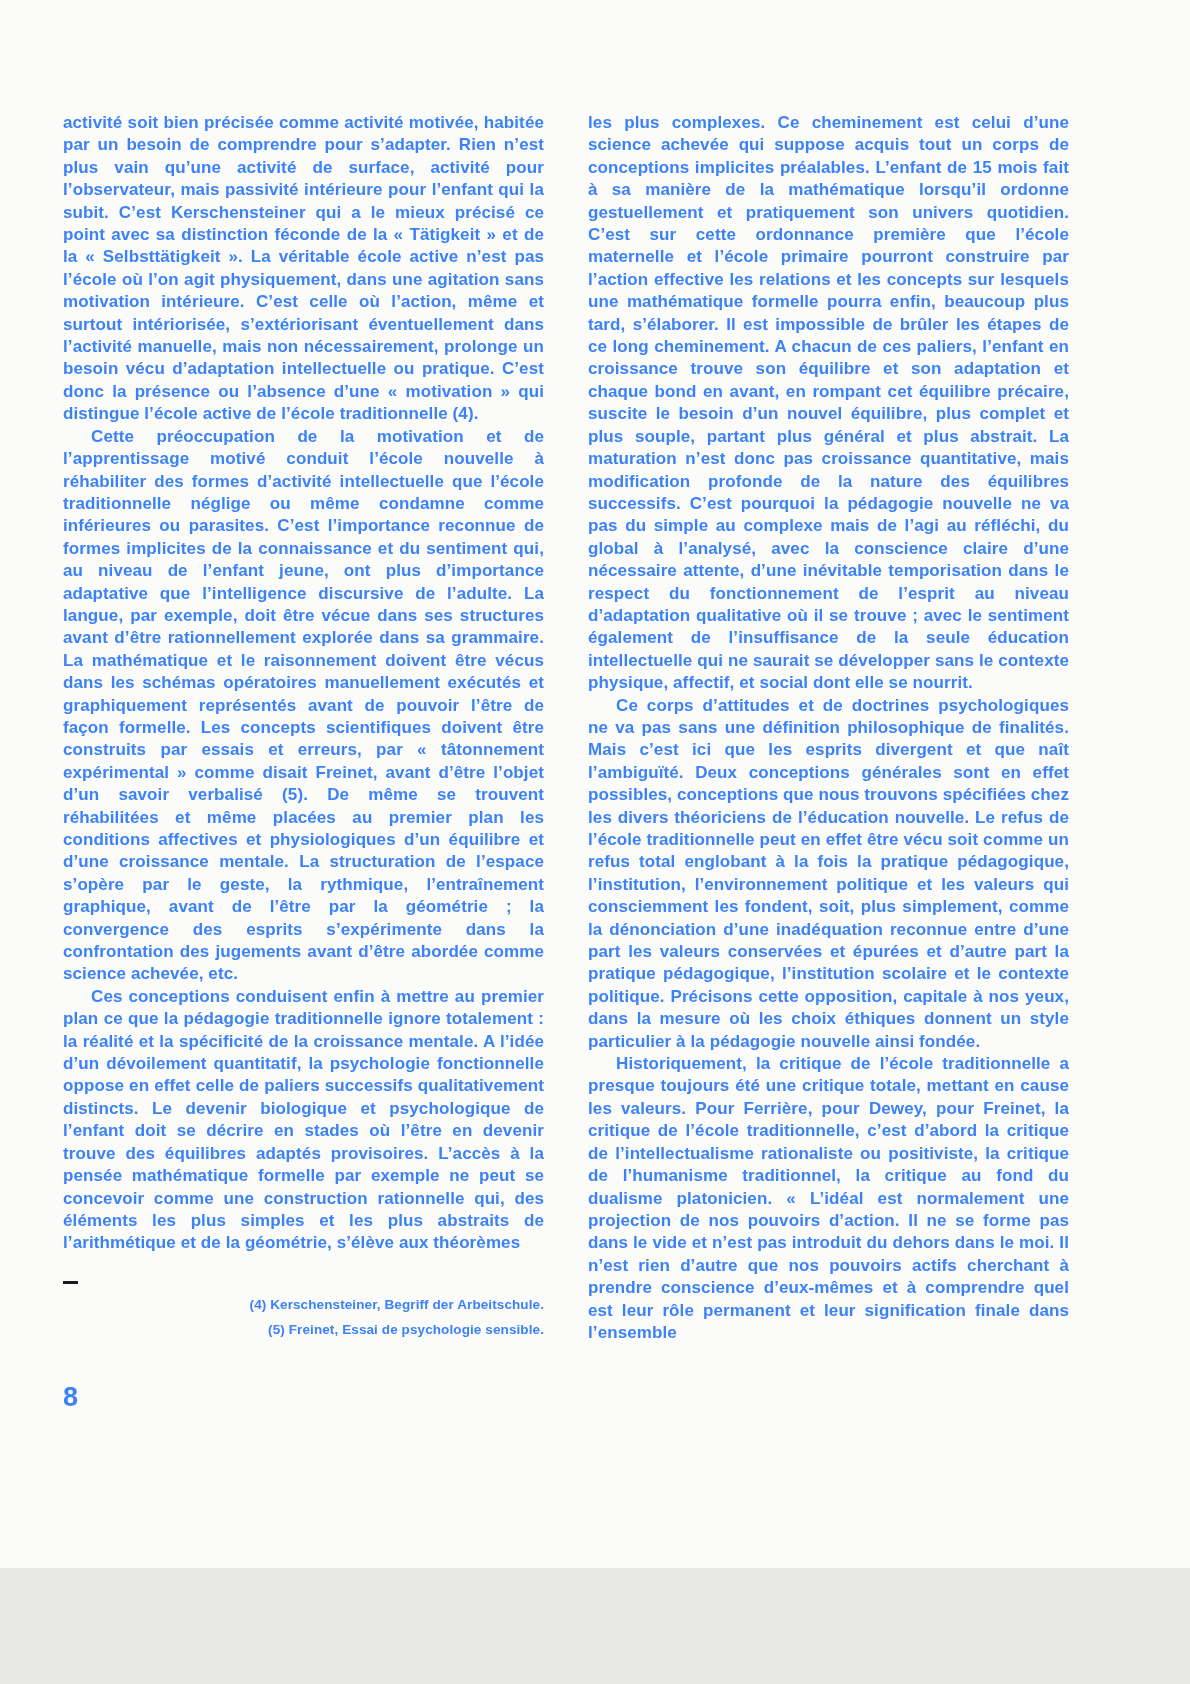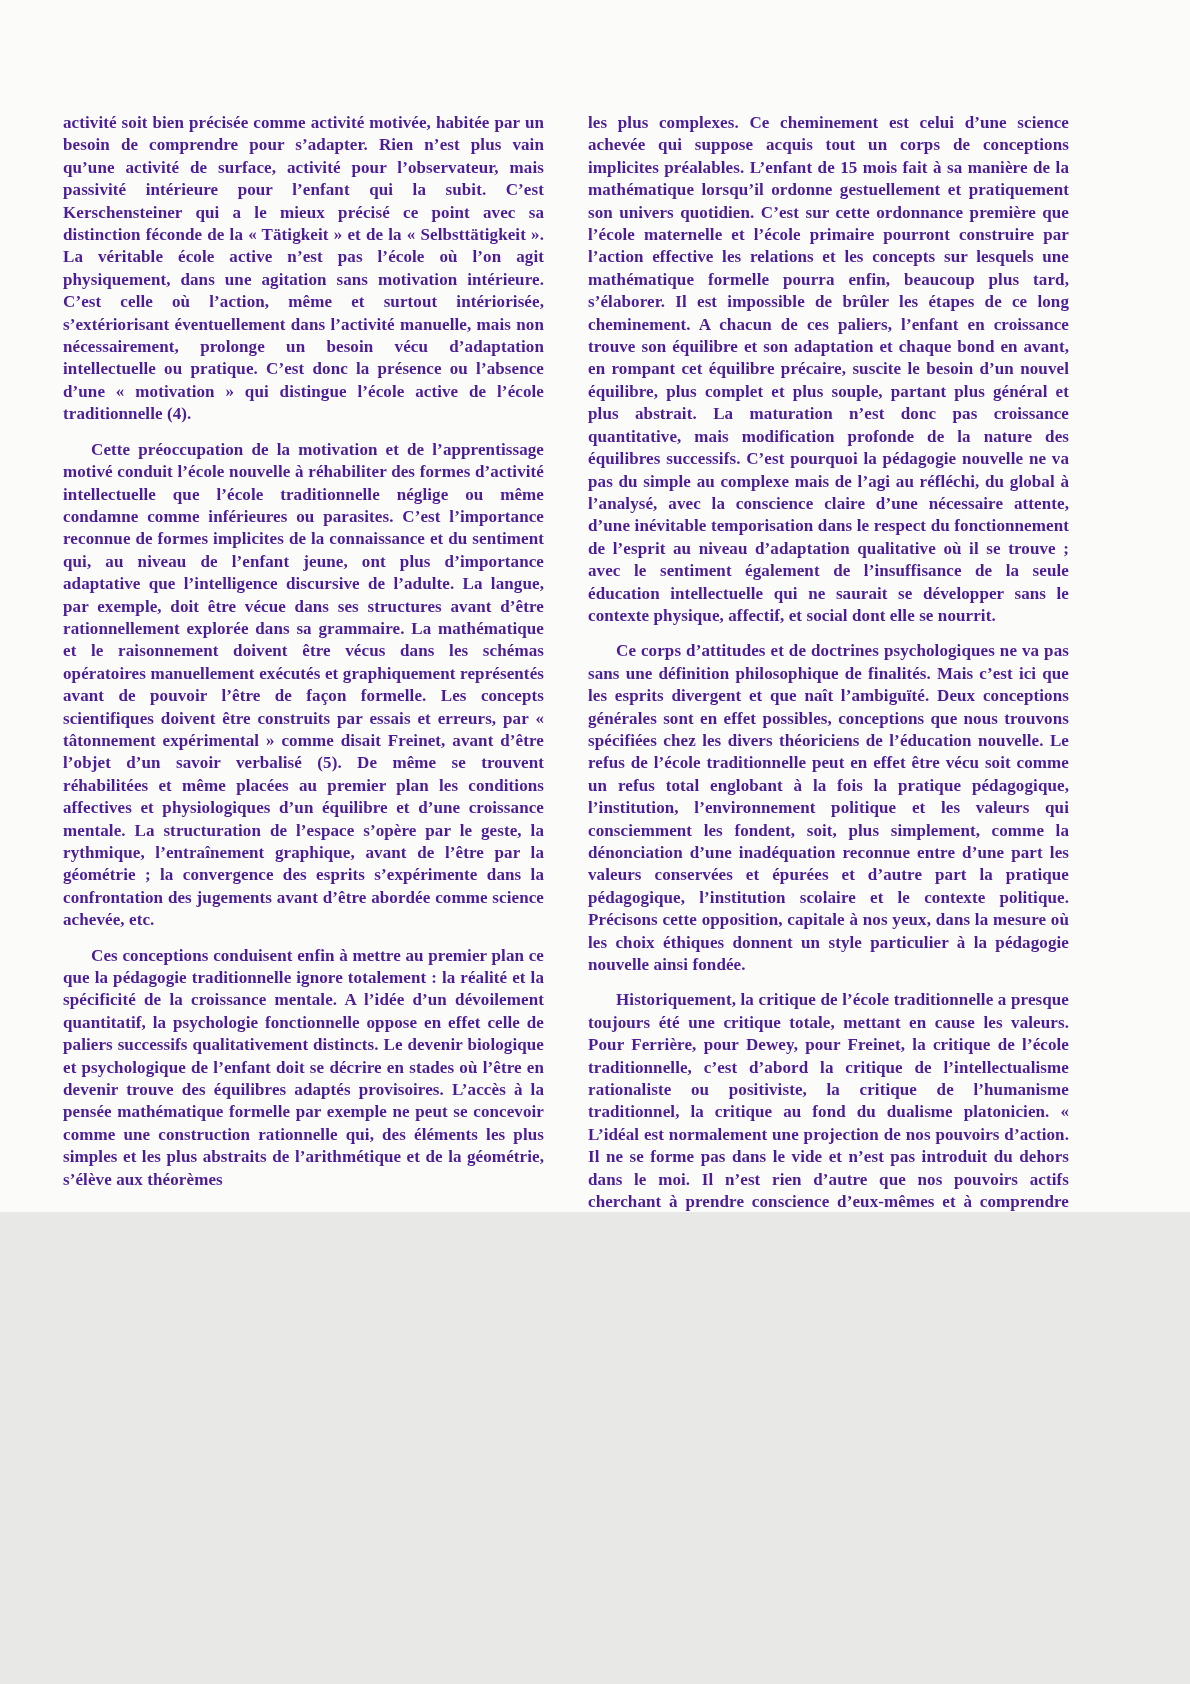--- a/index.html
+++ b/index.html
@@ -3,25 +3,25 @@
 <meta charset="utf-8">
 <style>
   html, body {
     margin: 0;
     padding: 0;
     background: #e8e8e6;
   }
   .page {
     position: relative;
     width: 1190px;
-    height: 1212px;
+    height: 1568px;
     margin: 0 auto;
     background: #fbfbf9;
-    color: #4c1d95;
-    font-family: Liberation Serif, serif;
+    color: #3b82f6;
+    font-family: Liberation Sans, sans-serif;
     font-weight: 700;
     overflow: hidden;
   }
   .columns {
     position: absolute;
     top: 112px;
     left: 63px;
     display: flex;
     gap: 44px;
   }
@@ -29,21 +29,20 @@
     width: 481px;
     font-size: 17px;
     line-height: 22.4px;
     text-align: justify;
     letter-spacing: 0.1px;
   }
   .para {
     margin: 0;
   }
   .para + .para {
-    margin-top: 13px;
   }
   .para.indent {
     text-indent: 28px;
   }
   .footnotes {
     margin-top: 26px;
     padding-left: 30px;
     font-size: 13.5px;
     line-height: 25px;
     text-align: right;
@@ -76,20 +75,21 @@
   <div class="columns">
 
     <div class="column">
       <p class="para">activité soit bien précisée comme activité motivée, habitée par un besoin de comprendre pour s’adapter. Rien n’est plus vain qu’une activité de surface, activité pour l’observateur, mais passivité intérieure pour l’enfant qui la subit. C’est Kerschensteiner qui a le mieux précisé ce point avec sa distinction féconde de la « Tätigkeit » et de la « Selbsttätigkeit ». La véritable école active n’est pas l’école où l’on agit physiquement, dans une agitation sans motivation intérieure. C’est celle où l’action, même et surtout intériorisée, s’extériorisant éventuellement dans l’activité manuelle, mais non nécessairement, prolonge un besoin vécu d’adaptation intellectuelle ou pratique. C’est donc la présence ou l’absence d’une « motivation » qui distingue l’école active de l’école traditionnelle (4).</p>
       <p class="para indent">Cette préoccupation de la motivation et de l’apprentissage motivé conduit l’école nouvelle à réhabiliter des formes d’activité intellectuelle que l’école traditionnelle néglige ou même condamne comme inférieures ou parasites. C’est l’importance reconnue de formes implicites de la connaissance et du sentiment qui, au niveau de l’enfant jeune, ont plus d’importance adaptative que l’intelligence discursive de l’adulte. La langue, par exemple, doit être vécue dans ses structures avant d’être rationnellement explorée dans sa grammaire. La mathématique et le raisonnement doivent être vécus dans les schémas opératoires manuellement exécutés et graphiquement représentés avant de pouvoir l’être de façon formelle. Les concepts scientifiques doivent être construits par essais et erreurs, par « tâtonnement expérimental » comme disait Freinet, avant d’être l’objet d’un savoir verbalisé (5). De même se trouvent réhabilitées et même placées au premier plan les conditions affectives et physiologiques d’un équilibre et d’une croissance mentale. La structuration de l’espace s’opère par le geste, la rythmique, l’entraînement graphique, avant de l’être par la géométrie ; la convergence des esprits s’expérimente dans la confrontation des jugements avant d’être abordée comme science achevée, etc.</p>
       <p class="para indent">Ces conceptions conduisent enfin à mettre au premier plan ce que la pédagogie traditionnelle ignore totalement : la réalité et la spécificité de la croissance mentale. A l’idée d’un dévoilement quantitatif, la psychologie fonctionnelle oppose en effet celle de paliers successifs qualitativement distincts. Le devenir biologique et psychologique de l’enfant doit se décrire en stades où l’être en devenir trouve des équilibres adaptés provisoires. L’accès à la pensée mathématique formelle par exemple ne peut se concevoir comme une construction rationnelle qui, des éléments les plus simples et les plus abstraits de l’arithmétique et de la géométrie, s’élève aux théorèmes</p>
 
       <div class="footnotes">
         <div class="fn-sep"></div>
         <p class="footnote"><span>(4)</span> <span>Kerschensteiner,</span> <span class="fn-title">Begriff der Arbeitschule.</span></p>
+        <p class="footnote"><span>(5)</span> <span>Freinet,</span> <span class="fn-title">Essai de psychologie sensible.</span></p>
       </div>
     </div>
 
     <div class="column">
       <p class="para">les plus complexes. Ce cheminement est celui d’une science achevée qui suppose acquis tout un corps de conceptions implicites préalables. L’enfant de 15 mois fait à sa manière de la mathématique lorsqu’il ordonne gestuellement et pratiquement son univers quotidien. C’est sur cette ordonnance première que l’école maternelle et l’école primaire pourront construire par l’action effective les relations et les concepts sur lesquels une mathématique formelle pourra enfin, beaucoup plus tard, s’élaborer. Il est impossible de brûler les étapes de ce long cheminement. A chacun de ces paliers, l’enfant en croissance trouve son équilibre et son adaptation et chaque bond en avant, en rompant cet équilibre précaire, suscite le besoin d’un nouvel équilibre, plus complet et plus souple, partant plus général et plus abstrait. La maturation n’est donc pas croissance quantitative, mais modification profonde de la nature des équilibres successifs. C’est pourquoi la pédagogie nouvelle ne va pas du simple au complexe mais de l’agi au réfléchi, du global à l’analysé, avec la conscience claire d’une nécessaire attente, d’une inévitable temporisation dans le respect du fonctionnement de l’esprit au niveau d’adaptation qualitative où il se trouve ; avec le sentiment également de l’insuffisance de la seule éducation intellectuelle qui ne saurait se développer sans le contexte physique, affectif, et social dont elle se nourrit.</p>
       <p class="para indent">Ce corps d’attitudes et de doctrines psychologiques ne va pas sans une définition philosophique de finalités. Mais c’est ici que les esprits divergent et que naît l’ambiguïté. Deux conceptions générales sont en effet possibles, conceptions que nous trouvons spécifiées chez les divers théoriciens de l’éducation nouvelle. Le refus de l’école traditionnelle peut en effet être vécu soit comme un refus total englobant à la fois la pratique pédagogique, l’institution, l’environnement politique et les valeurs qui consciemment les fondent, soit, plus simplement, comme la dénonciation d’une inadéquation reconnue entre d’une part les valeurs conservées et épurées et d’autre part la pratique pédagogique, l’institution scolaire et le contexte politique. Précisons cette opposition, capitale à nos yeux, dans la mesure où les choix éthiques donnent un style particulier à la pédagogie nouvelle ainsi fondée.</p>
       <p class="para indent">Historiquement, la critique de l’école traditionnelle a presque toujours été une critique totale, mettant en cause les valeurs. Pour Ferrière, pour Dewey, pour Freinet, la critique de l’école traditionnelle, c’est d’abord la critique de l’intellectualisme rationaliste ou positiviste, la critique de l’humanisme traditionnel, la critique au fond du dualisme platonicien. « L’idéal est normalement une projection de nos pouvoirs d’action. Il ne se forme pas dans le vide et n’est pas introduit du dehors dans le moi. Il n’est rien d’autre que nos pouvoirs actifs cherchant à prendre conscience d’eux-mêmes et à comprendre quel est leur rôle permanent et leur signification finale dans l’ensemble</p>
     </div>
 
   </div>

